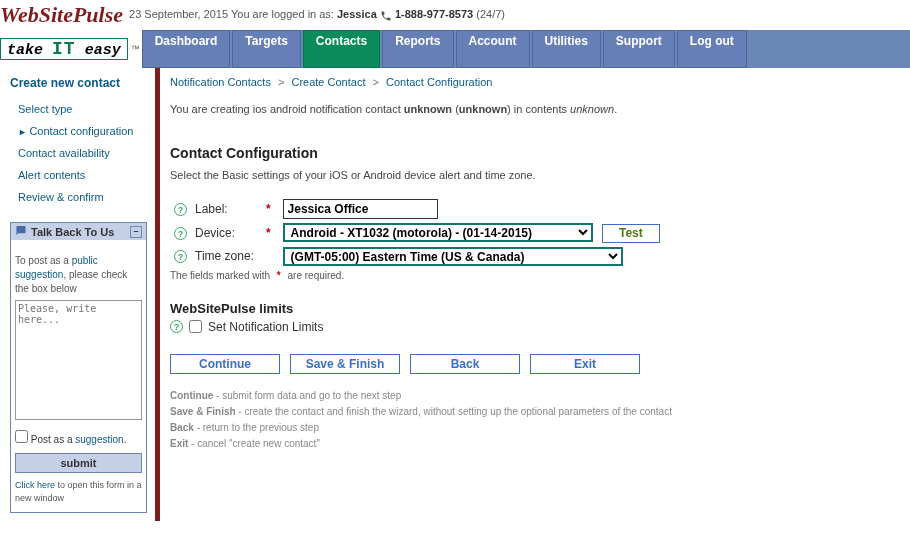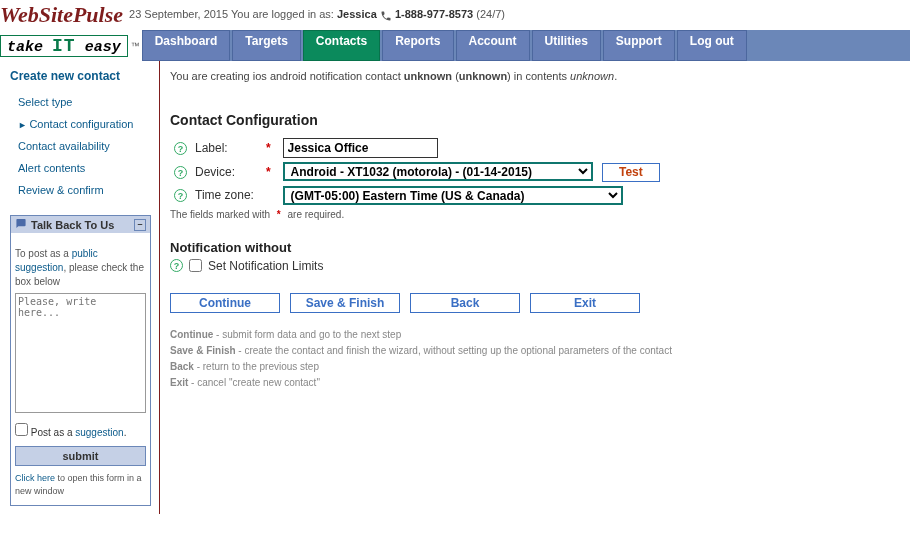--- a/index.html
+++ b/index.html
@@ -10,26 +10,26 @@
   .logo { font-family: "Times New Roman", serif; font-size: 22px; font-weight: bold; font-style: italic; color: #7f1d1d; }
   .tagline-row { display: flex; align-items: center; }
   .tagline-box { border: 1px solid #0a7a4a; background: #fff; padding: 0 6px; font-family: "Courier New", monospace; font-style: italic; font-size: 15px; font-weight: bold; }
   .tagline-box .take, .tagline-box .easy { color: #000; }
   .tagline-box .it { color: #0a7a4a; font-size: 18px; font-style: normal; font-weight: bold; letter-spacing: 1px; }
   .tm { font-size: 9px; color: #555; margin-left: 3px; }
   .topnote { font-size: 11px; color: #555; margin-left: 6px; }
   .topnote b { color: #333; }
   .phone-icon { display: inline-block; width: 12px; height: 12px; vertical-align: middle; }
 
-  .navbar { background: #6b87b8; display: flex; height: 31px; align-items: stretch; }
+  .navbar { background: #6b87b8; display: flex; height: 38px; align-items: stretch; }
   .nav-item { background: #677fb7; color: #fff; font-weight: bold; font-size: 12px; padding: 3px 12px; border: 1px solid #4c679e; margin-right: 2px; cursor: pointer; }
   .nav-item.active { background: #0b8a5c; border-color: #07724b; }
 
   .container { display: flex; }
-  .sidebar { width: 160px; border-right: 1px solid #7f1d1d; padding: 8px 8px 8px 10px; }
+  .sidebar { width: 160px; border-right: 5px solid #7f1d1d; padding: 8px 8px 8px 10px; }
   .sidebar h3 { font-size: 12px; color: #0b5a8a; margin-bottom: 8px; cursor: pointer; }
   .wizard-steps { list-style: none; margin-bottom: 14px; }
   .wizard-steps li { color: #0b5a8a; padding: 5px 0 5px 8px; font-size: 11px; cursor: pointer; }
   .wizard-steps li.current { font-weight: normal; color: #0b5a8a; }
   .wizard-steps li.current::before { content: "► "; font-size: 9px; color: #0b5a8a; }
 
   .talkback { border: 1px solid #6b87b8; }
   .tb-header { background: #c5d0e6; padding: 2px 4px; display: flex; align-items: center; font-weight: bold; color: #333; font-size: 11px; }
   .tb-header svg { margin-right: 4px; }
   .tb-header .minimize { margin-left: auto; border: 1px solid #6b87b8; width: 12px; height: 12px; font-size: 9px; text-align: center; line-height: 8px; cursor: pointer; background: #c5d0e6; }
@@ -50,21 +50,21 @@
   .intro i { font-style: italic; }
   h2.section { font-size: 14px; color: #222; margin-bottom: 8px; }
   .desc { color: #444; margin-bottom: 16px; }
 
   .form-table { border-collapse: collapse; }
   .form-table td { padding: 2px 4px; vertical-align: middle; font-size: 12px; }
   .help-icon { display: inline-block; width: 13px; height: 13px; border: 1px solid #3a6; border-radius: 50%; color: #3a6; font-size: 9px; font-weight: bold; text-align: center; line-height: 12px; cursor: pointer; }
   .req { color: #c00; font-weight: bold; margin: 0 4px; }
   .form-input { border: 1px solid #333; padding: 9px 4px; font-size: 12px; font-weight: bold; height: 19px; }
   .form-select { border: 2px solid #0f766e; padding: 0 2px; font-size: 12px; font-weight: bold; height: 19px; background: #fff; }
-  .test-btn { border: 1px solid #3a6fc4; background: #fff; color: #c2410c; font-weight: bold; padding: 0 16px; height: 19px; cursor: pointer; margin-left: 6px; font-size: 12px; }
+  .test-btn { border: 1px solid #3a6fc4; background: #fff; color: #4d7c0f; font-weight: bold; padding: 0 16px; height: 19px; cursor: pointer; margin-left: 6px; font-size: 12px; }
   .req-note { color: #555; font-size: 10px; margin-top: 2px; }
   .req-note .req { font-size: 10px; }
 
   h3.sub { font-size: 13px; color: #222; margin-top: 20px; margin-bottom: 4px; }
   .notif-row { display: flex; align-items: center; gap: 6px; margin-bottom: 20px; font-size: 12px; }
 
   .btn-row { display: flex; gap: 10px; margin-bottom: 14px; }
   .act-btn { border: 1px solid #3a6fc4; background: #fff; color: #3a6fc4; font-weight: bold; padding: 2px 0; width: 110px; text-align: center; cursor: pointer; font-size: 12px; }
 
   .explain { font-size: 10px; color: #888; line-height: 1.6; }
@@ -139,26 +139,34 @@
           </div>
           <button class="tb-submit">submit</button>
           <div class="tb-foot">
             <a href="#">Click here</a><span> to open this form in a new window</span>
           </div>
         </div>
       </div>
     </div>
 
     <div class="main">
+      <div class="breadcrumb">
+        <span>Notification Contacts</span>
+        <span class="sep">&gt;</span>
+        <span>Create Contact</span>
+        <span class="sep">&gt;</span>
+        <span>Contact Configuration</span>
+      </div>
 
       <p class="intro">
         <span>You are creating ios android notification contact </span><b>unknown</b><span> (</span><b>unknown</b><span>)</span><span> in contents </span><i>unknown</i><span>.</span>
       </p>
 
       <h2 class="section">Contact Configuration</h2>
+      <p class="desc">Select the Basic settings of your iOS or Android device alert and time zone.</p>
 
       <table class="form-table">
         <tbody>
             <tr>
           <td><span class="help-icon">?</span></td>
           <td>Label:</td>
           <td><span class="req">*</span></td>
           <td><input class="form-input" style="width: 155px;" value="Jessica Office"></td>
         </tr>
         <tr>
@@ -175,21 +183,21 @@
           <td>Time zone:</td>
           <td></td>
           <td><select class="form-select" style="width:340px"><option>(GMT-05:00) Eastern Time (US &amp; Canada)</option></select></td>
         </tr>
       </tbody>
         </table>
       <p class="req-note">
         <span>The fields marked with </span><span class="req">*</span><span> are required.</span>
       </p>
 
-      <h3 class="sub">Notification without</h3>
+      <h3 class="sub">WebSitePulse limits</h3>
       <div class="notif-row">
         <span class="help-icon">?</span>
         <input type="checkbox" style="">
         <span>Set Notification Limits</span>
       </div>
 
       <div class="btn-row">
         <button class="act-btn">Continue</button>
         <button class="act-btn">Save &amp; Finish</button>
         <button class="act-btn">Back</button>

